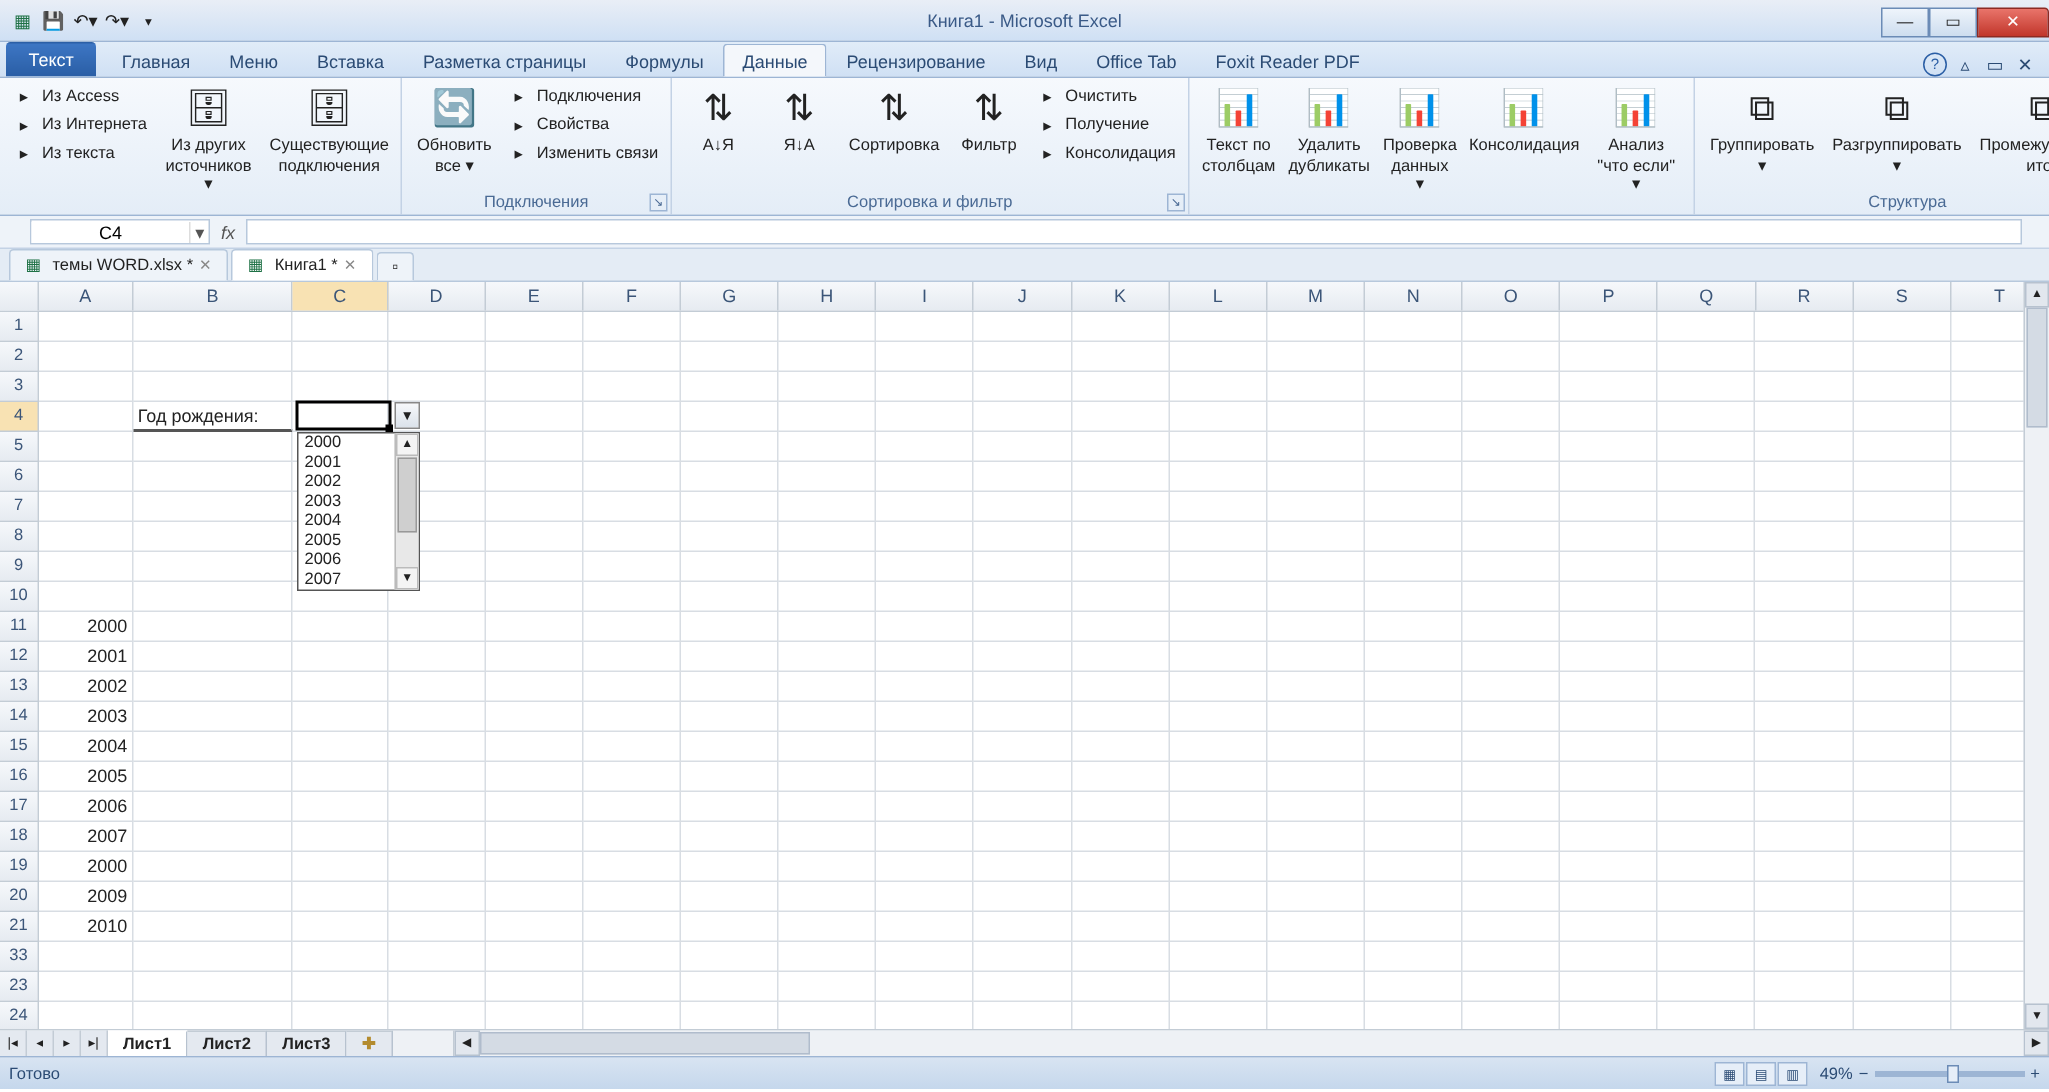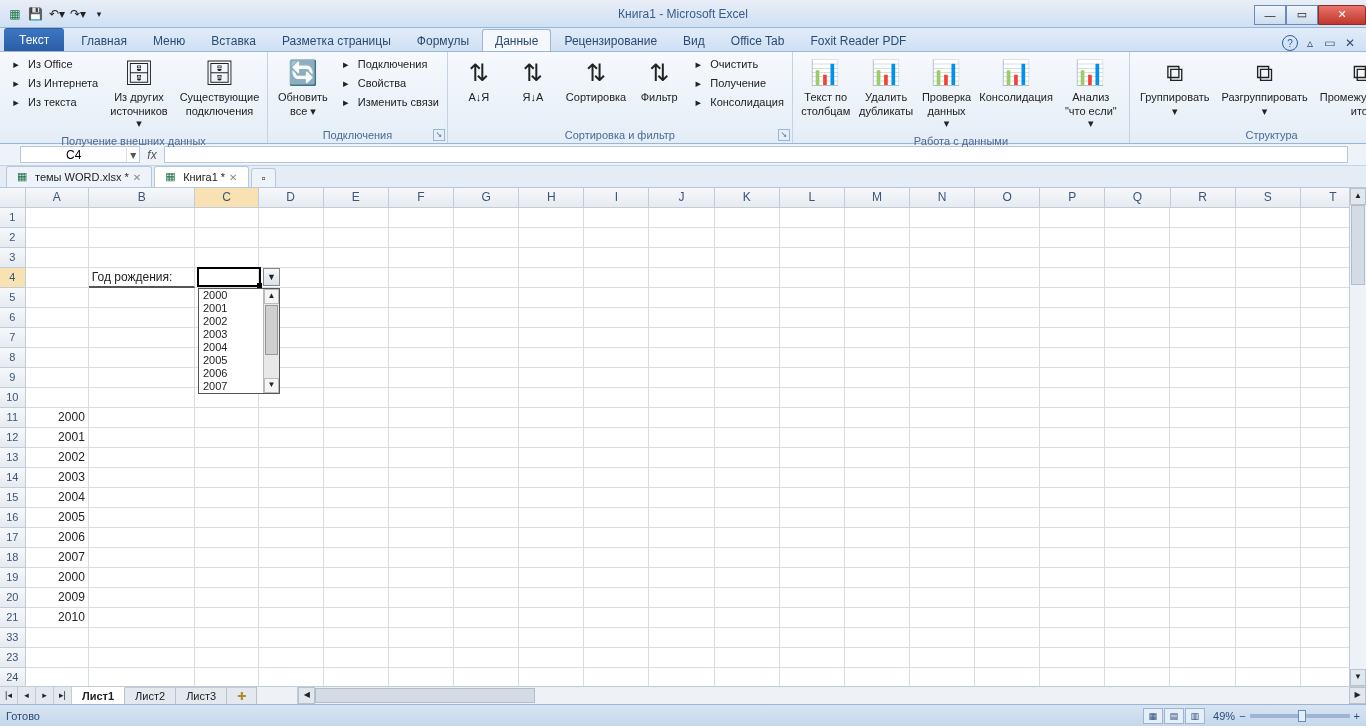--- a/index.html
+++ b/index.html
@@ -73,21 +73,21 @@
 
 .vscroll { position: absolute; right: 0; top: 0; bottom: 0; width: 17px; background: #eef1f5; border-left: 1px solid #c3ccd5; }
 .vscroll .up, .vscroll .down { height: 17px; background: #e2e7ee; border: 1px solid #b7c2cf; font-size: 8px; text-align: center; line-height: 14px; }
 .vscroll .down { position: absolute; bottom: 0; left: 0; right: 0; }
 .vscroll .thumb { position: absolute; top: 17px; height: 80px; left: 1px; right: 1px; background: #d4dbe4; border: 1px solid #b0bccc; }
 
 
 .sheetrow { height: 18px; background: #eef1f5; border-top: 1px solid #c3ccd5; display: flex; align-items: stretch; }
 .navbtns { display: flex; }
 .navbtn { width: 18px; border-right: 1px solid #c3ccd5; text-align: center; font-size: 9px; line-height: 17px; background: #e4e9f0; }
-.sheettab { padding: 0 10px; font-size: 11px; border-right: 1px solid #b7c2cf; background: #e4e9f0; line-height: 17px; border-top: 1px solid #c3ccd5; }
+.sheettab { padding: 0 10px; font-size: 11px; border-right: 1px solid #b7c2cf; background: #e4e9f0; line-height: 17px; border-top: 1px solid #c3ccd5; font-weight: bold; }
 .sheettab.active { background: #fff; font-weight: bold; border-top: 1px solid #fff; }
 .hscroll { flex: 1; margin-left: 40px; display: flex; align-items: stretch; border-left: 1px solid #c3ccd5; }
 .hscroll .btn { width: 17px; background: #e2e7ee; border: 1px solid #b7c2cf; font-size: 8px; text-align: center; line-height: 14px; }
 .hscroll .track { flex: 1; background: #eef1f5; position: relative; }
 .hscroll .thumb { position: absolute; top: 1px; bottom: 1px; left: 0; width: 220px; background: #d4dbe4; border: 1px solid #b0bccc; }
 
 
 .status { height: 22px; background: linear-gradient(#d8e4f2,#c5d7ec); border-top: 1px solid #9db5d4; display: flex; align-items: center; font-size: 11px; color: #2b4b74; padding: 0 6px; }
 .status .views { margin-left: auto; display: flex; gap: 1px; }
 .status .vbtn { width: 20px; height: 16px; border: 1px solid #9db5d4; background: #e6eef8; text-align: center; font-size: 9px; line-height: 14px; }
@@ -124,21 +124,21 @@
     <span>✕</span>
   </div>
 </div>
 
 <div class="ribbon" id="ribbon">
     <div class="rgroup">
       <div class="items">
         <div class="vstack">
           <div class="rbtn-small">
             <span class="sico">▸</span>
-            <span>Из Office</span>
+            <span>Из Access</span>
           </div>
           <div class="rbtn-small">
             <span class="sico">▸</span>
             <span>Из Интернета</span>
           </div>
           <div class="rbtn-small">
             <span class="sico">▸</span>
             <span>Из текста</span>
           </div>
         </div>
@@ -146,21 +146,20 @@
           <div class="bico">🗄</div>
           <div>Из других</div>
           <div>источников ▾</div>
         </div>
         <div class="rbtn-big">
           <div class="bico">🗄</div>
           <div>Существующие</div>
           <div>подключения</div>
         </div>
       </div>
-      <div class="label">Получение внешних данных</div>
     </div>
     <div class="rgroup">
       <div class="items">
         <div class="rbtn-big">
           <div class="bico">🔄</div>
           <div>Обновить</div>
           <div>все ▾</div>
         </div>
         <div class="vstack">
           <div class="rbtn-small">
@@ -234,21 +233,20 @@
         <div class="rbtn-big">
           <div class="bico">📊</div>
           <div>Консолидация</div>
         </div>
         <div class="rbtn-big">
           <div class="bico">📊</div>
           <div>Анализ</div>
           <div>"что если" ▾</div>
         </div>
       </div>
-      <div class="label">Работа с данными</div>
     </div>
     <div class="rgroup">
       <div class="items">
         <div class="rbtn-big">
           <div class="bico">⧉</div>
           <div>Группировать</div>
           <div>▾</div>
         </div>
         <div class="rbtn-big">
           <div class="bico">⧉</div>

